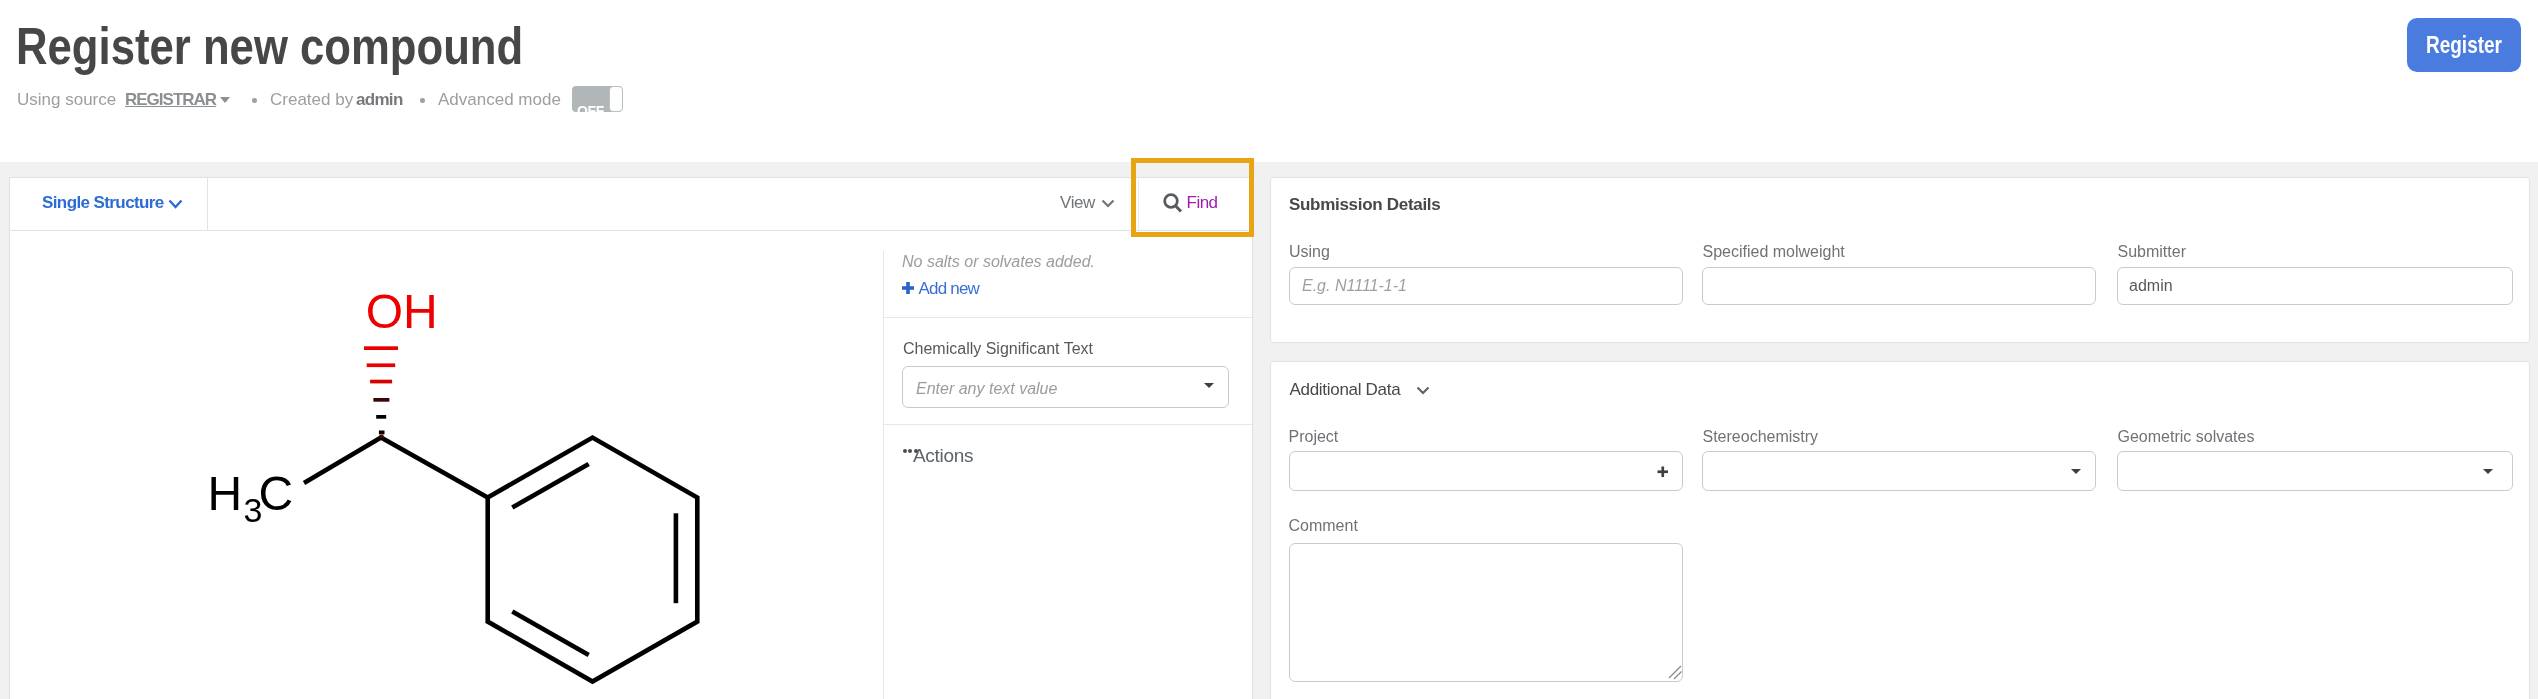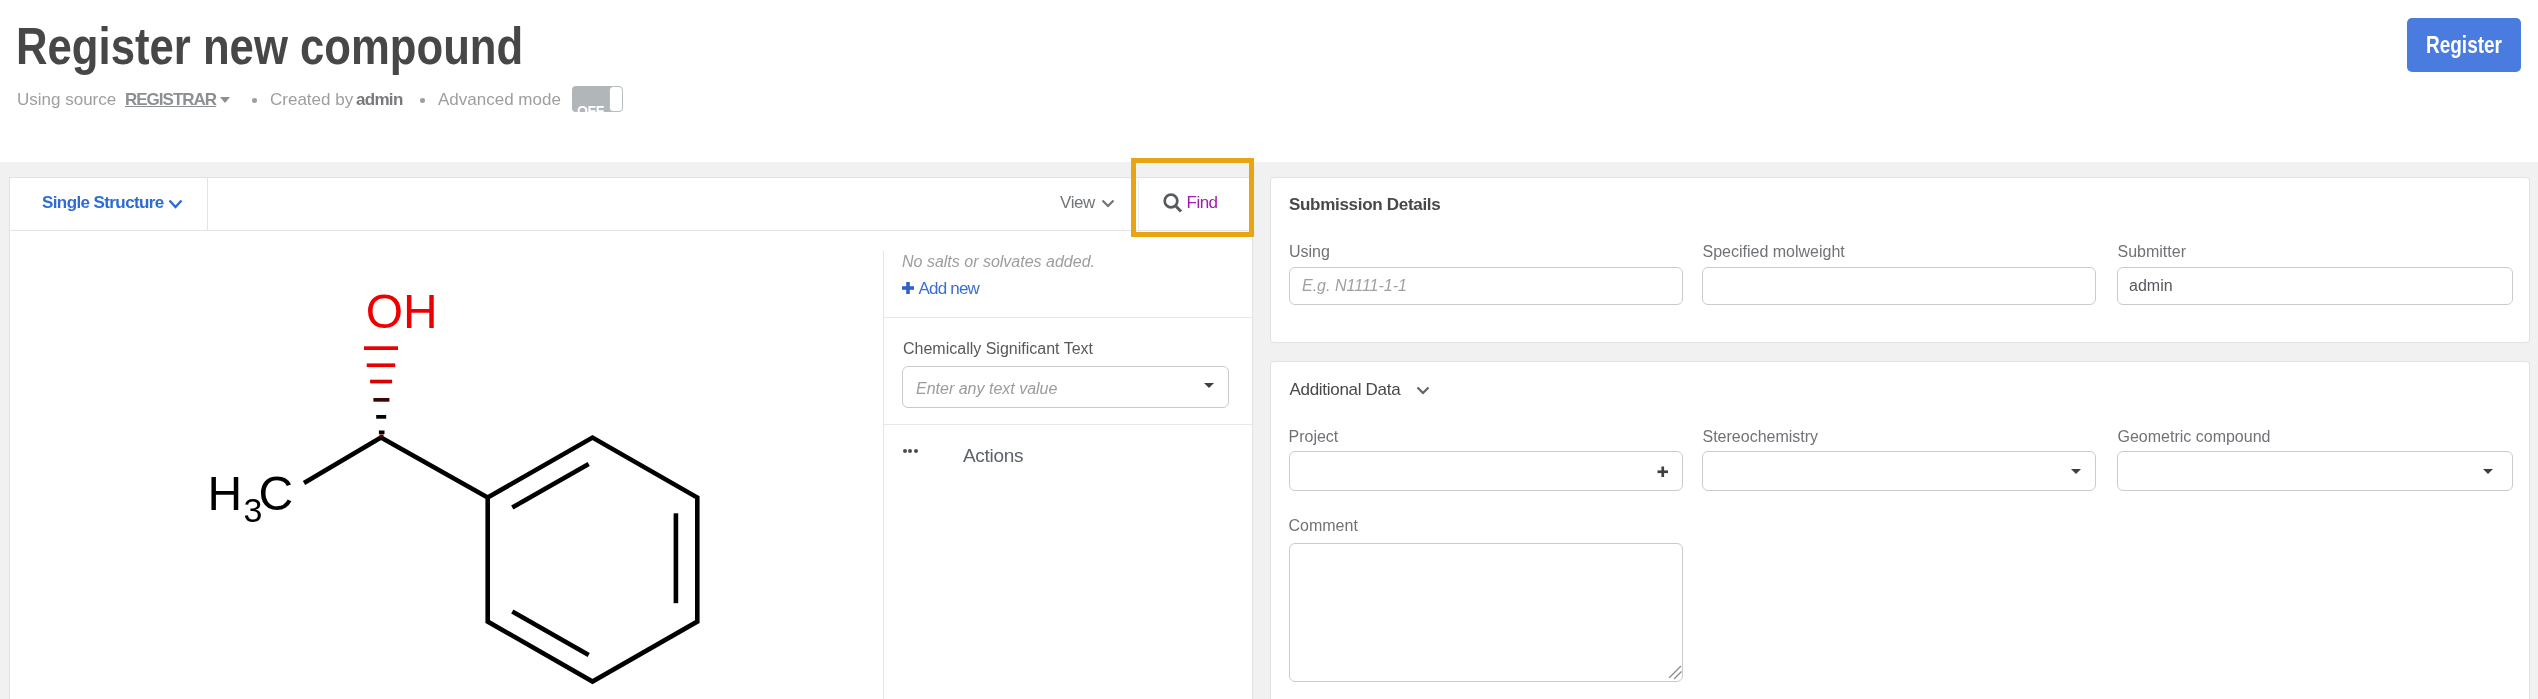--- a/index.html
+++ b/index.html
@@ -20,21 +20,21 @@
 <div class="abs" style="left:270px; top:91px; font-size:17px; color:#9e9e9e;">Created by</div>
 <div class="abs" style="left:356px; top:91px; font-size:17px; font-weight:bold; color:#77797c; letter-spacing:-0.7px;">admin</div>
 <div class="abs" style="left:420px; top:98px; width:4.5px; height:4.5px; border-radius:50%; background:#a0a0a0;"></div>
 <div class="abs" style="left:438px; top:91px; font-size:17px; color:#9e9e9e;">Advanced mode</div>
 
 <div class="abs" style="left:572px; top:86px; width:50px; height:25.5px; background:#b1b6b9; border-radius:4px;">
   <div class="abs" style="left:5px; top:5px; font-size:14px; font-weight:bold; color:#fff; letter-spacing:-0.3px;margin-top:13px;">OFF</div>
   <div class="abs" style="left:37px; top:-0.5px; width:13.5px; height:26.5px; background:#fff; border:1.5px solid #b9bdc0; border-radius:4px;"></div>
 </div>
 
-<div class="abs" style="left:2407px; top:18px; width:114px; height:54px; background:#4a7ce0; border-radius:5px; text-align:center;">
+<div class="abs" style="left:2407px; top:18px; width:114px; height:54px; background:#4a7ce0; border-radius:10px; text-align:center;">
   <div style="font-size:24px; font-weight:bold; color:#fff; line-height:54px; transform:scaleX(0.79); transform-origin:center;">Register</div>
 </div>
 
 <div class="abs" style="left:9px; top:177px; width:1244px; height:522px; background:#fff; border:1px solid #e1e1e1; border-bottom:none;"></div>
 
 <div class="abs" style="left:10px; top:230px; width:1242px; height:1px; background:#e3e3e3;"></div>
 
 <div class="abs" style="left:207px; top:178px; width:1px; height:52px; background:#e3e3e3;"></div>
 
 <div class="abs" style="left:1138px; top:179px; width:1px; height:51px; background:#ececec;"></div>
@@ -73,21 +73,21 @@
 <div class="abs" style="left:916px; top:380.6px; font-size:16px; font-style:italic; color:#9c9c9c;">Enter any text value</div>
 <div class="abs" style="left:1203.5px; top:383px; width:0; height:0; border-left:5.5px solid transparent; border-right:5.5px solid transparent; border-top:5.5px solid #3c4043;"></div>
 
 <div class="abs" style="left:902.5px; top:449px;">
   <div style="display:flex; gap:1.5px;">
       <i style="width:4px;height:4px;border-radius:50%;background:#494d52;"></i>
       <i style="width:4px;height:4px;border-radius:50%;background:#494d52;"></i>
       <i style="width:4px;height:4px;border-radius:50%;background:#494d52;"></i>
     </div>
 </div>
-<div class="abs" style="left:963px; top:445.8px; font-size:19px; color:#5b626b; letter-spacing:-0.3px;text-align:right;">Actions</div>
+<div class="abs" style="left:913px; top:445.8px; font-size:19px; color:#5b626b; letter-spacing:-0.3px;text-align:right;">Actions</div>
 
 <svg class="abs" style="left:180px; top:270px;" width="560" height="429" viewBox="180 270 560 429">
   <g fill="none" stroke="#000" stroke-width="4.6">
     <line x1="381" y1="437.5" x2="304" y2="483"></line>
     <line x1="381" y1="437.5" x2="487.7" y2="497.5"></line>
     <polygon points="487.7,497.5 592.5,437.6 697.3,497.5 697.3,621.6 592.5,681.5 487.7,621.6"></polygon>
     <line x1="512.3" y1="507.6" x2="588.7" y2="464"></line>
     <line x1="675.9" y1="513.3" x2="675.9" y2="603.2"></line>
     <line x1="512.3" y1="611.5" x2="588.7" y2="655.1"></line>
   </g>
@@ -122,21 +122,21 @@
 <div class="abs" style="left:2129px; top:277.5px; font-size:16px; color:#55595e;">admin</div>
 
 <div class="abs" style="left:1270px; top:360.5px; width:1260px; height:345px; background:#fff; border:1px solid #e2e2e2; border-radius:4px;"></div>
 <div class="abs" style="left:1289.5px; top:380.8px; font-size:17px; font-weight:normal; color:#47484a; letter-spacing:-0.3px;">Additional Data</div>
 <svg class="abs" style="left:1416px; top:386px;" width="14" height="9" viewBox="0 0 14 9">
     <polyline points="1.5,1.5 7,7 12.5,1.5" stroke="#5f6368" stroke-width="2.2" fill="none"></polyline>
   </svg>
 
 <div class="abs" style="left:1288.5px; top:429.2px; font-size:16px; color:#6f7276;">Project</div>
 <div class="abs" style="left:1702.5px; top:429.2px; font-size:16px; color:#6f7276;">Stereochemistry</div>
-<div class="abs" style="left:2117.5px; top:429.2px; font-size:16px; color:#6f7276;">Geometric compound</div>
+<div class="abs" style="left:2117.5px; top:429.2px; font-size:16px; color:#6f7276;">Geometric solvates</div>
 
 <div class="abs" style="left:1288.5px; top:451px; width:394.5px; height:40px; background:#fff; border:1px solid #cbcbcb; border-radius:6px;"></div>
 <svg class="abs" style="left:1656.5px; top:466px;" width="11.5" height="11.5" viewBox="0 0 11.5 11.5">
     <line x1="5.75" y1="0.5" x2="5.75" y2="11" stroke="#3c4043" stroke-width="2.7"></line>
     <line x1="0.5" y1="5.75" x2="11" y2="5.75" stroke="#3c4043" stroke-width="2.7"></line>
   </svg>
 <div class="abs" style="left:1702px; top:451px; width:394px; height:40px; background:#fff; border:1px solid #cbcbcb; border-radius:6px;"></div>
 <div class="abs" style="left:2071px; top:468.5px; width:0; height:0; border-left:5.5px solid transparent; border-right:5.5px solid transparent; border-top:5.5px solid #3c4043;"></div>
 <div class="abs" style="left:2117px; top:451px; width:396px; height:40px; background:#fff; border:1px solid #cbcbcb; border-radius:6px;"></div>
 <div class="abs" style="left:2482.5px; top:468.5px; width:0; height:0; border-left:5.5px solid transparent; border-right:5.5px solid transparent; border-top:5.5px solid #3c4043;"></div>

